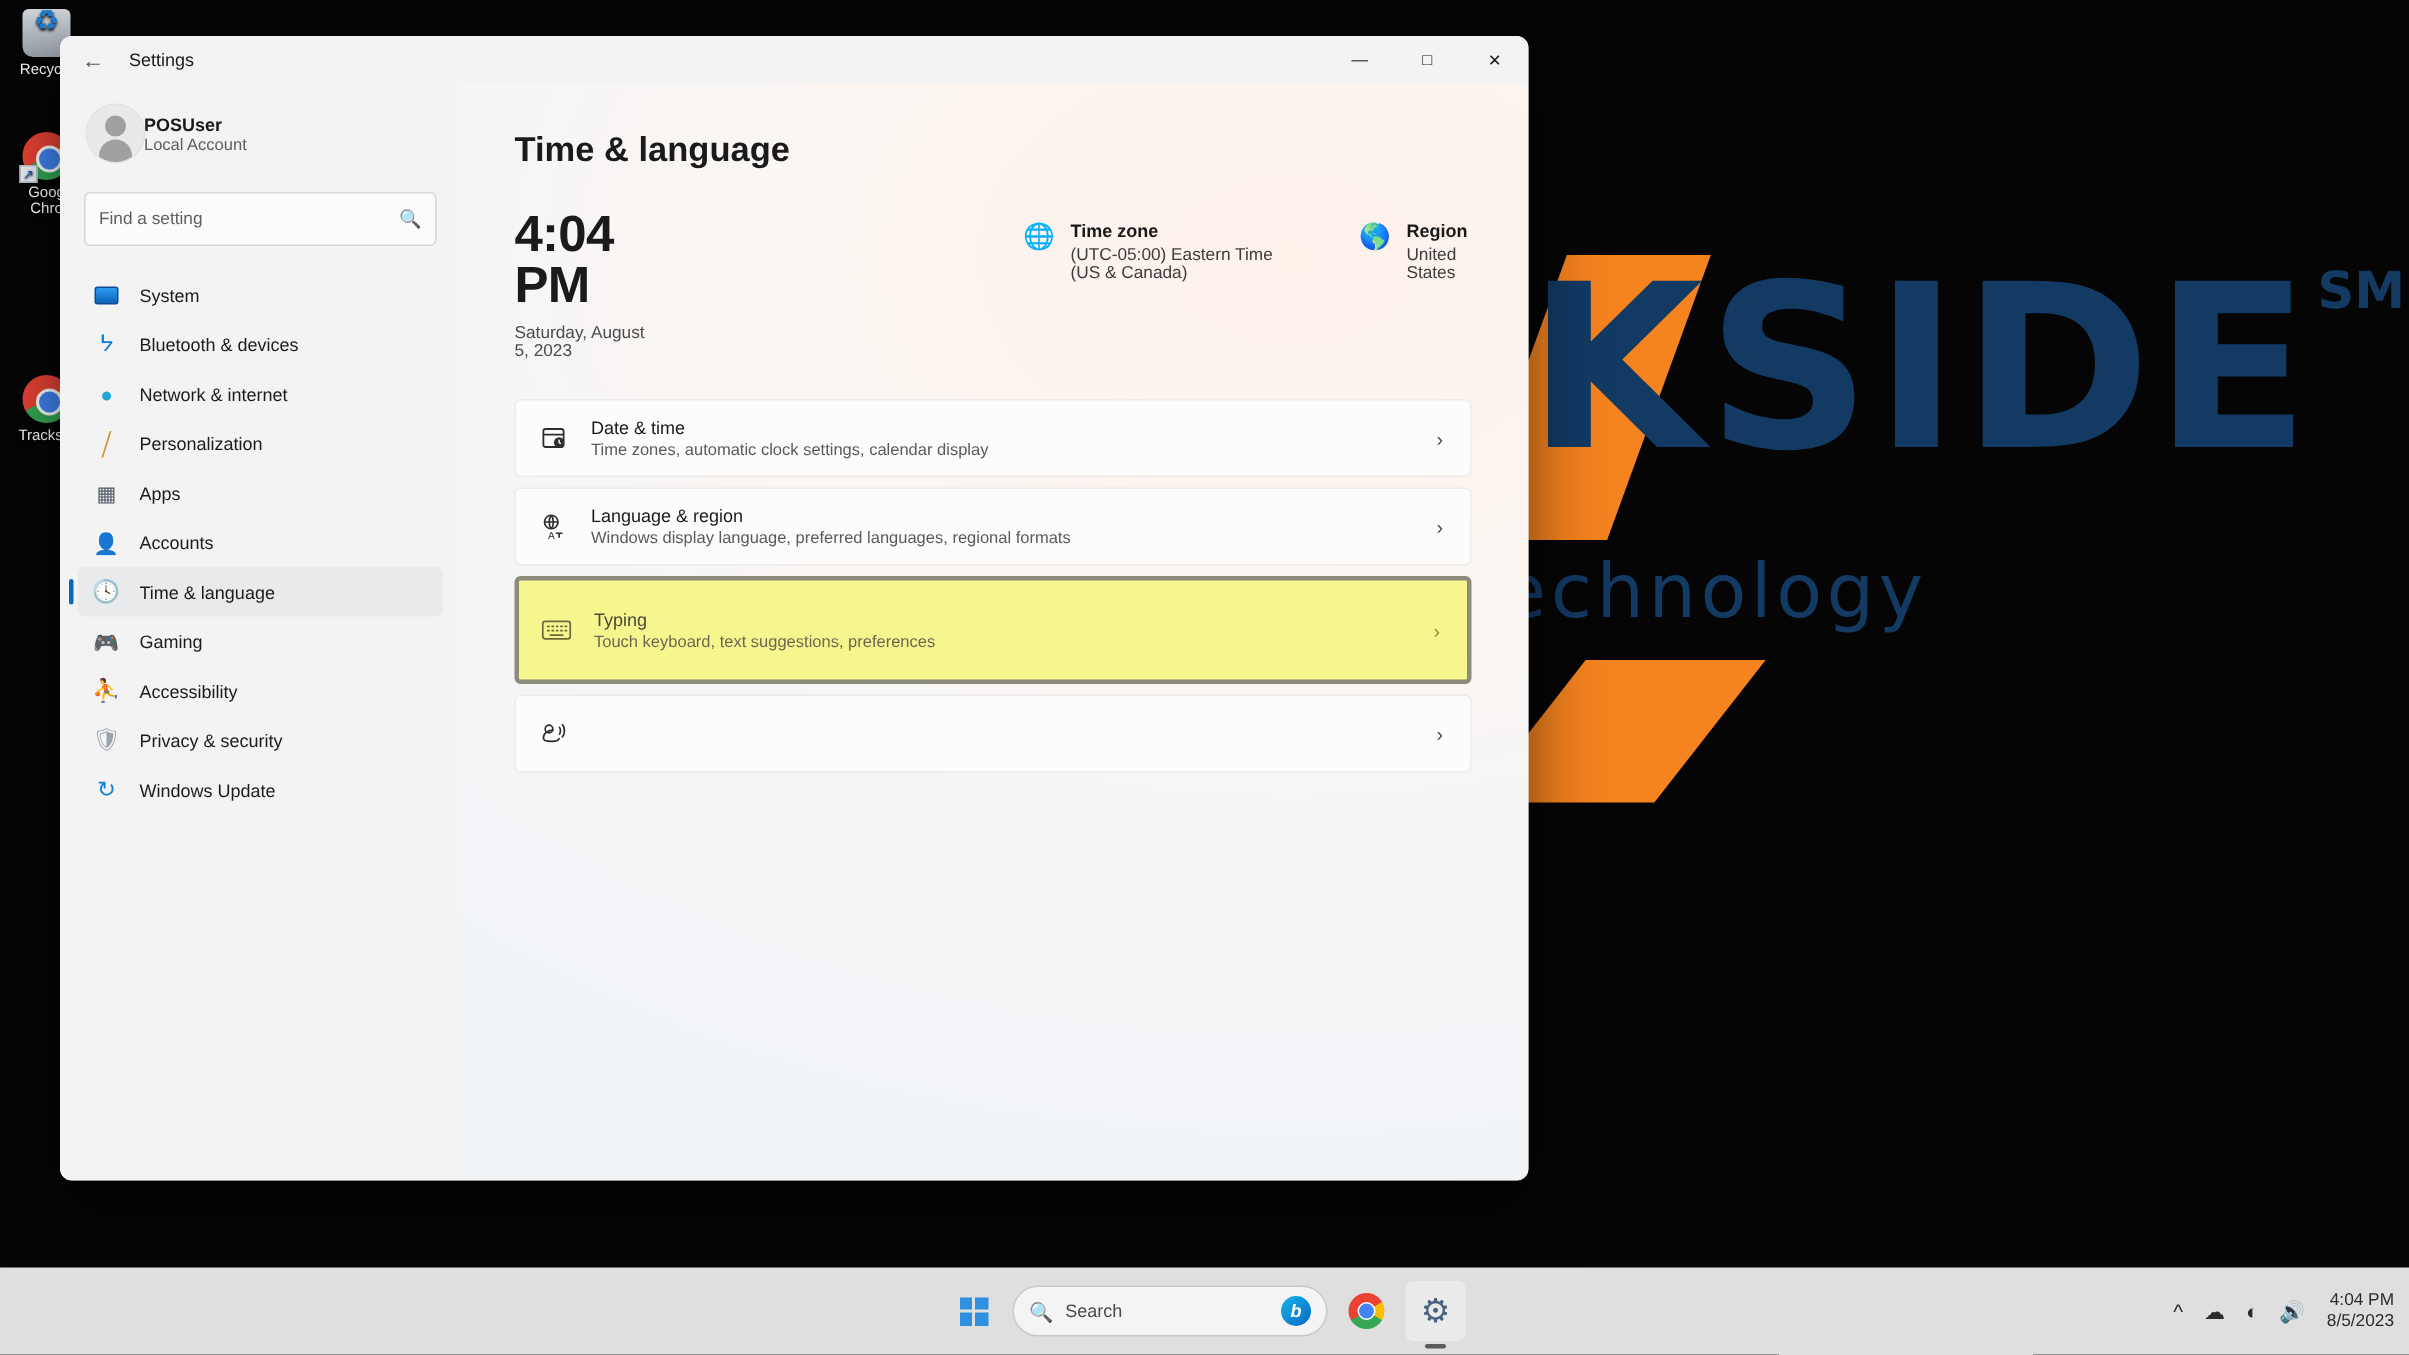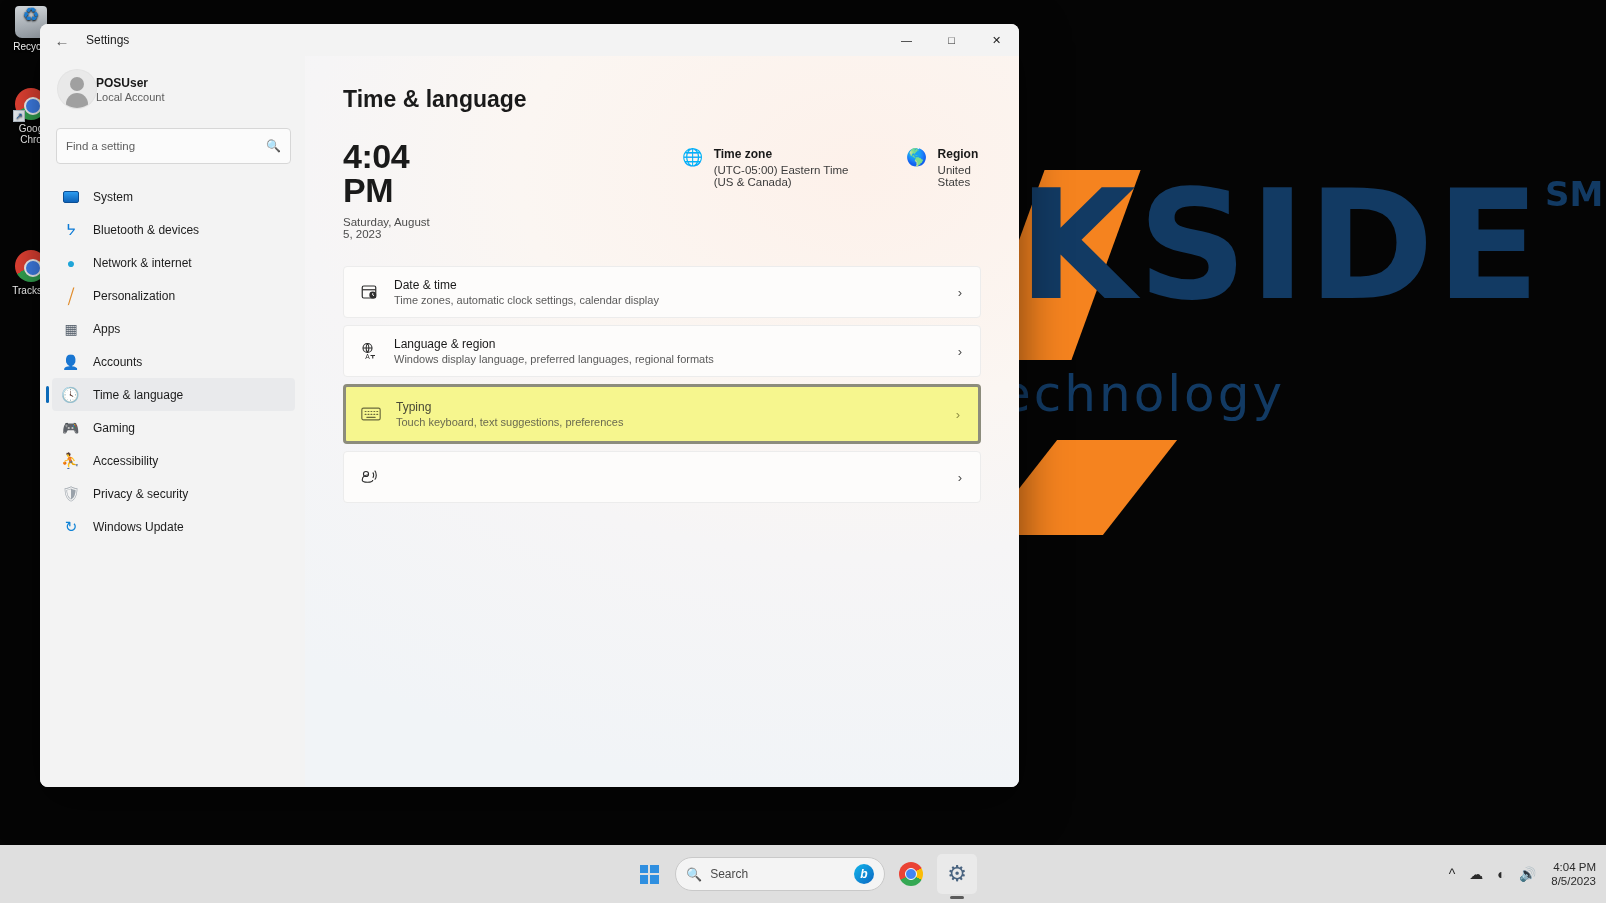--- a/index.html
+++ b/index.html
@@ -243,21 +243,21 @@
   .hdr-value { font-size: 11.5px; color: #3c3c3c; margin-top: 3px; }
 
   .card {
     background: #fdfcfb; border: 1px solid #ececec; border-radius: 4px;
     height: 52px; display: flex; align-items: center;
     padding: 0 18px 0 12px; margin-bottom: 7px; position: relative;
   }
   .card.highlight {
     background: #f6f68e;
     border: 3px solid #8c8c7c;
-    height: 60px;
+    height: 72px;
   }
   .card-ico {
     width: 26px; flex: 0 0 26px; font-size: 16px; color: #2e2e2e;
     display:flex; align-items:center; justify-content:center;
     margin-right: 12px;
   }
   .card-ico svg { display:block; }
   .card-title { font-size: 12px; color: #1a1a1a; }
   .card.highlight .card-title { color: #494936; }
   .card-desc { font-size: 11px; color: #5a5a5a; margin-top: 2px; }

